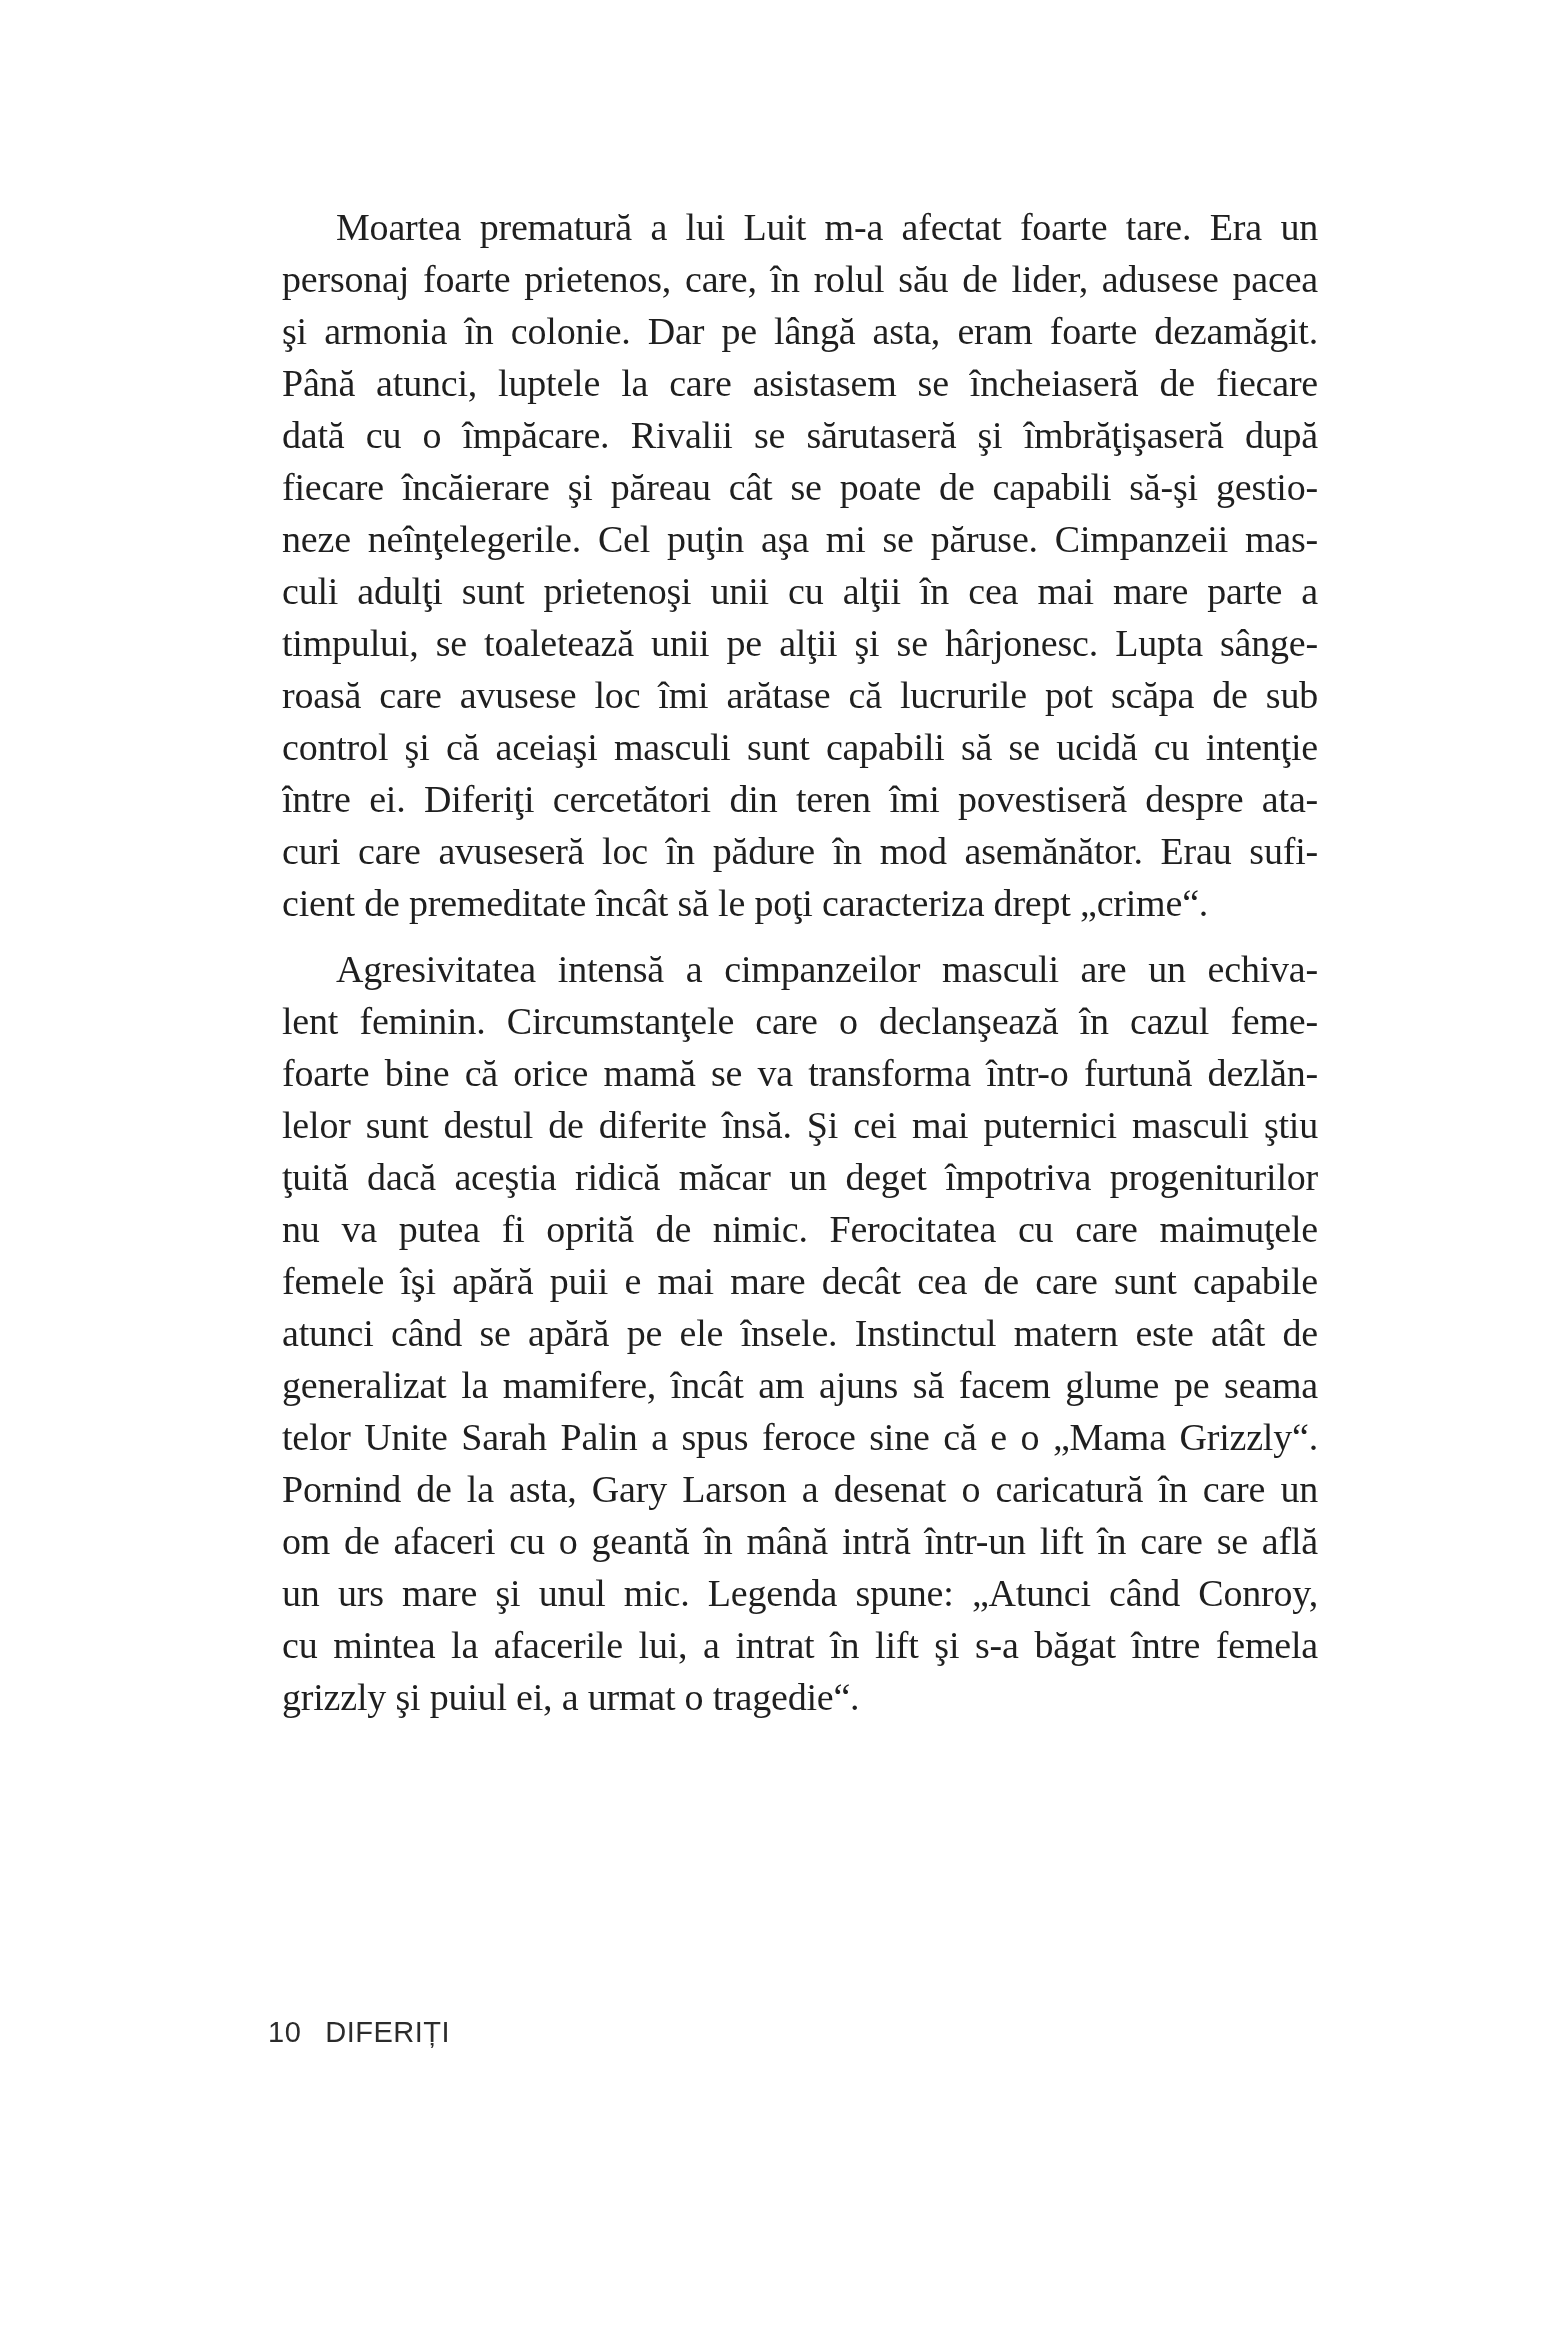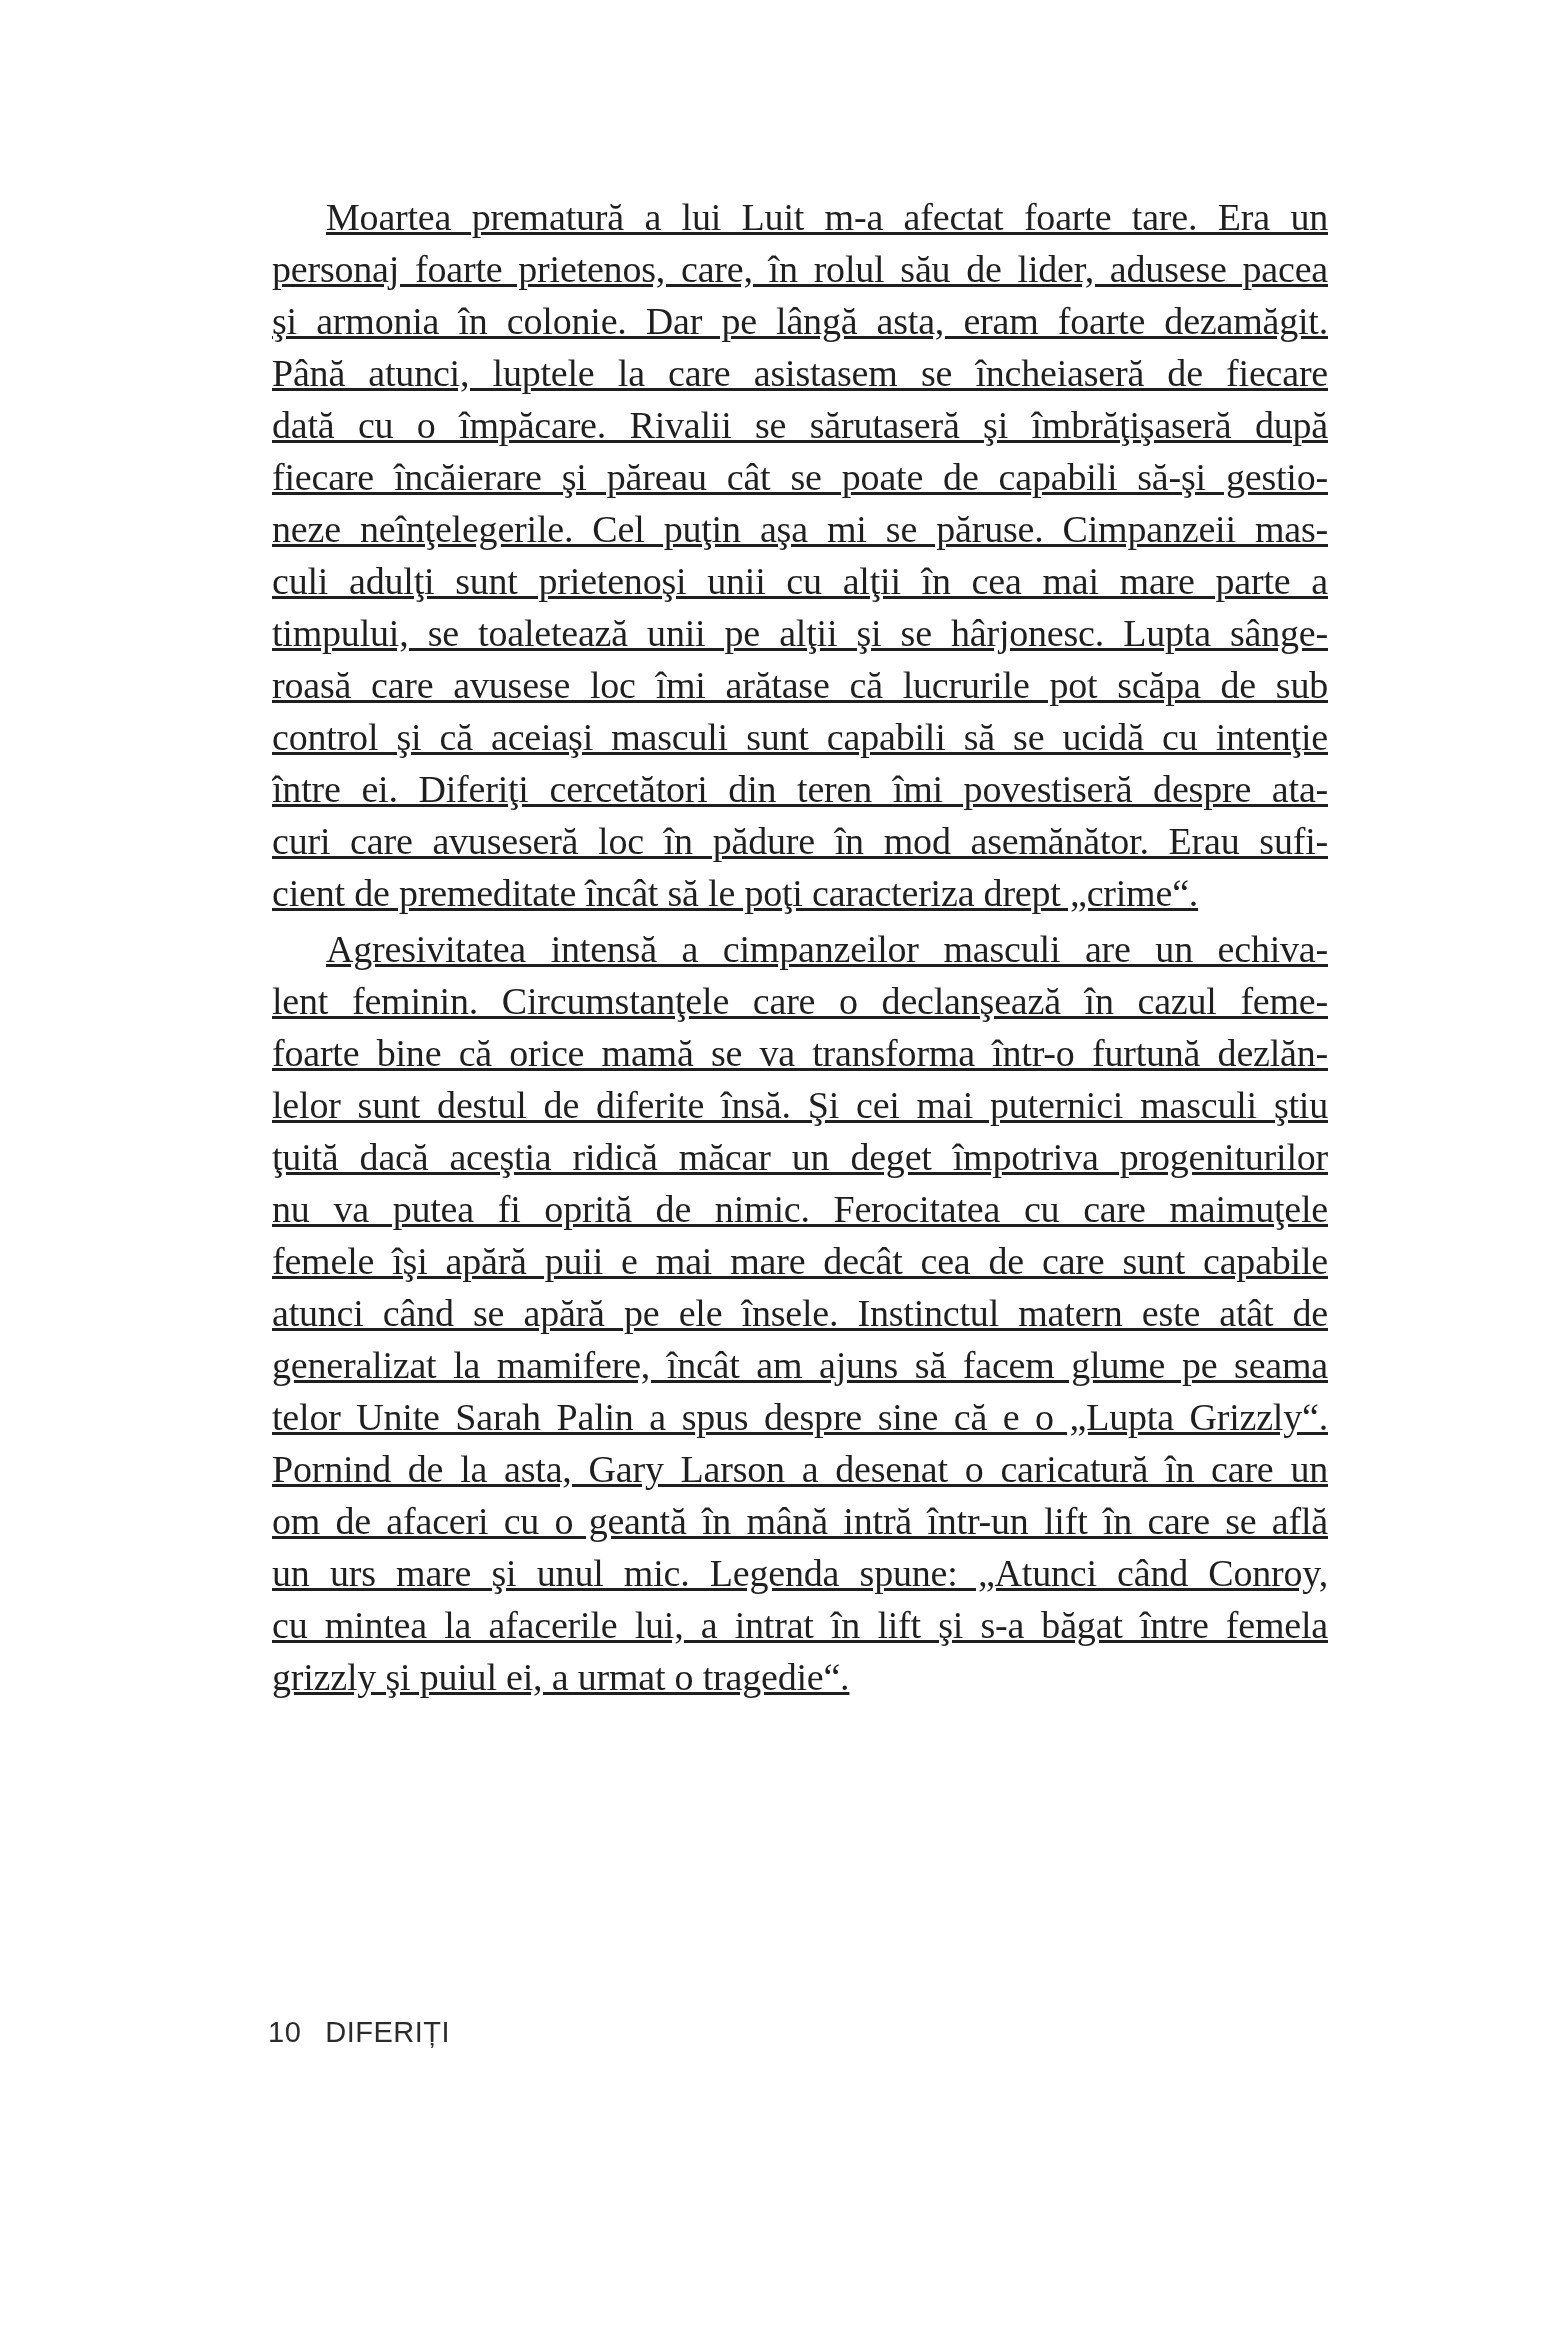--- a/index.html
+++ b/index.html
@@ -17,23 +17,22 @@
     font-family: "Liberation Serif", "DejaVu Serif", serif;
     overflow: hidden;
   }
   .text-block {
     position: absolute;
     left: 268px;
     top: 187px;
     width: 1064px;
   }
   .para {
-    margin: 4px;
+    margin: 14px;
     padding: 0;
-    text-decoration: underline;
   }
   .tl {
     font-size: 38px;
     line-height: 52px;
     height: 52px;
     overflow: hidden;
     letter-spacing: -0.2px;
     text-align: justify;
     text-align-last: justify;
     -moz-text-align-last: justify;
@@ -87,21 +86,21 @@
       <div class="para">
         <div class="tl ind">Agresivitatea intensă a cimpanzeilor masculi are un echiva-</div>
         <div class="tl">lent feminin. Circumstanţele care o declanşează în cazul feme-</div>
         <div class="tl">foarte bine că orice mamă se va transforma într-o furtună dezlăn-</div>
         <div class="tl">lelor sunt destul de diferite însă. Şi cei mai puternici masculi ştiu</div>
         <div class="tl">ţuită dacă aceştia ridică măcar un deget împotriva progeniturilor</div>
         <div class="tl">nu va putea fi oprită de nimic. Ferocitatea cu care maimuţele</div>
         <div class="tl">femele îşi apără puii e mai mare decât cea de care sunt capabile</div>
         <div class="tl">atunci când se apără pe ele însele. Instinctul matern este atât de</div>
         <div class="tl">generalizat la mamifere, încât am ajuns să facem glume pe seama</div>
-        <div class="tl">telor Unite Sarah Palin a spus despre sine că e o „Lupta Grizzly“.</div>
+        <div class="tl">telor Unite Sarah Palin a spus feroce sine că e o „Mama Grizzly“.</div>
         <div class="tl">Pornind de la asta, Gary Larson a desenat o caricatură în care un</div>
         <div class="tl">om de afaceri cu o geantă în mână intră într-un lift în care se află</div>
         <div class="tl">un urs mare şi unul mic. Legenda spune: „Atunci când Conroy,</div>
         <div class="tl">cu mintea la afacerile lui, a intrat în lift şi s-a băgat între femela</div>
         <div class="tl end">grizzly şi puiul ei, a urmat o tragedie“.</div>
       </div>
     </main>
   <footer class="page-footer">
     <span>10</span>
     <span>DIFERIȚI</span>

